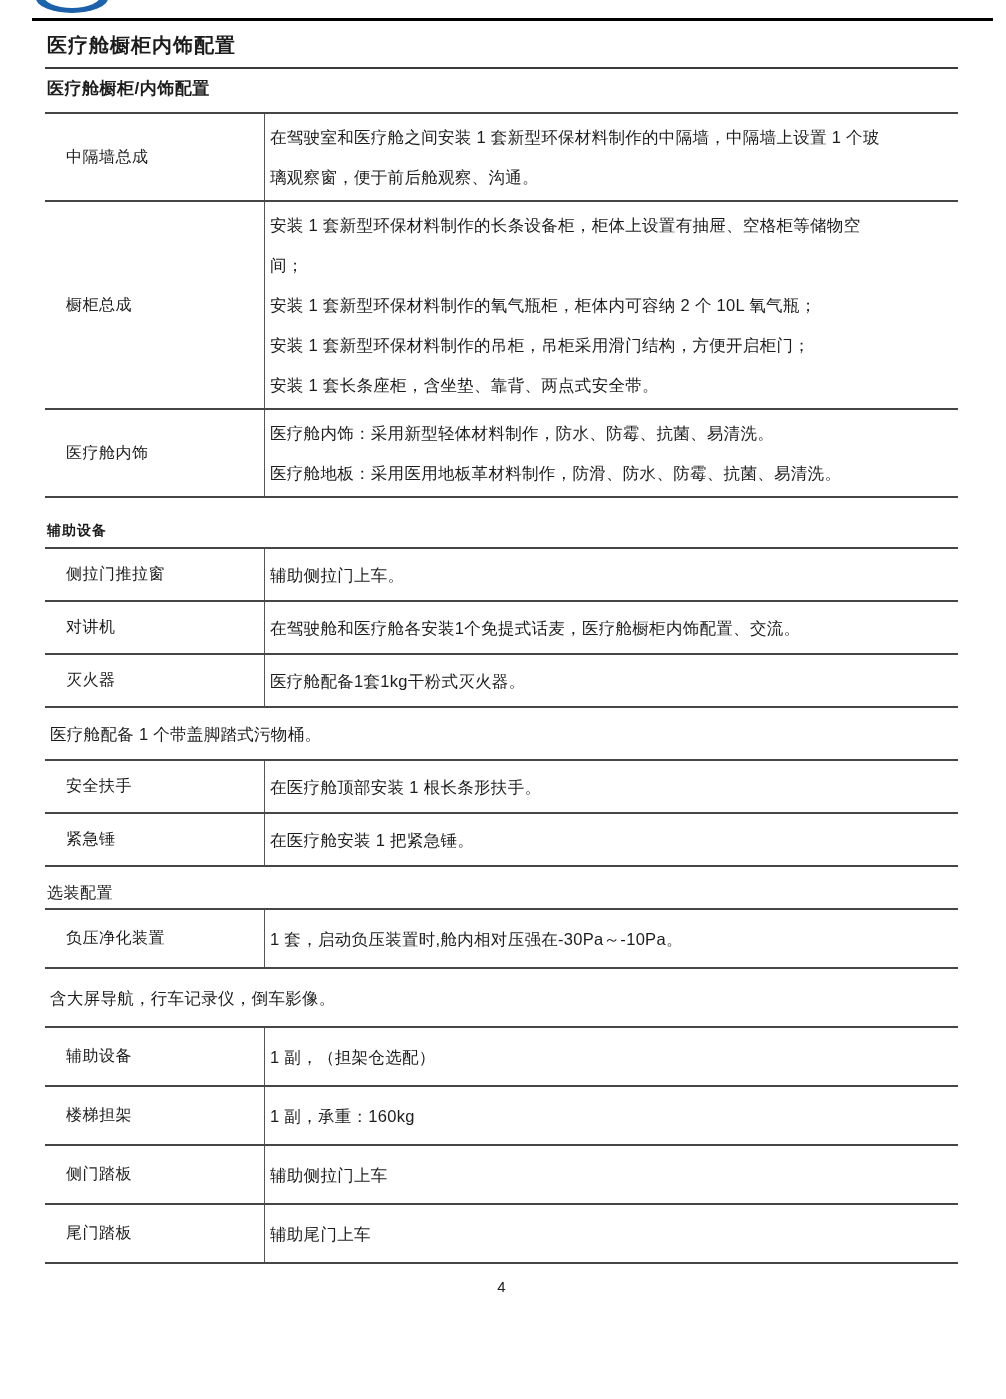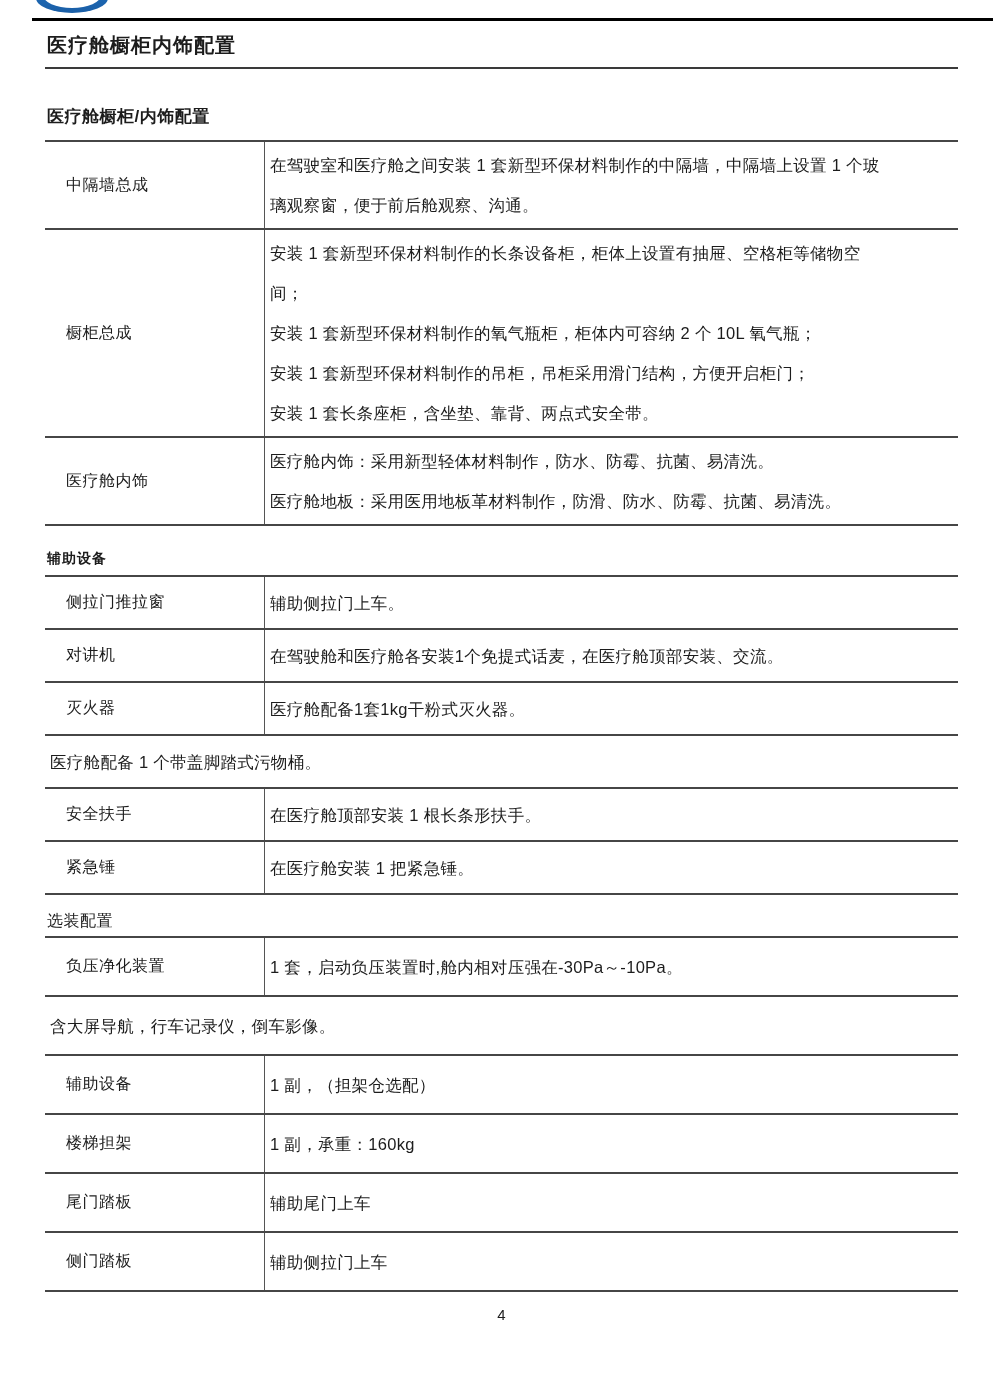--- a/index.html
+++ b/index.html
@@ -31,21 +31,21 @@
   .content {
     position:absolute; left:45px; top:30px; width:913px;
   }
   h1.doc-title {
     font-size:20px; font-weight:bold; letter-spacing:1px;
     padding:2px 0 8px 2px;
     border-bottom:2px solid #3a3a3a;
   }
   h2.doc-subtitle {
     font-size:17px; font-weight:bold; letter-spacing:0.5px;
-    margin-top:36px; margin-bottom:12px; padding-left:2px;
+    margin-top:8px; margin-bottom:12px; padding-left:2px;
   }
   h2.sec-title {
     font-size:14px; font-weight:bold; letter-spacing:1px;
     margin-top:24px; margin-bottom:7px; padding-left:2px;
   }
   h3.sec-title-small {
     font-size:16px; font-weight:normal; letter-spacing:0.5px;
     margin-top:16px; margin-bottom:4px; padding-left:2px;
   }
   .tbl { border-top:2px solid #464646; width:913px; }
@@ -110,21 +110,21 @@
   <div class="tbl tbl-1">
       <div class="trow">
         <div class="tlabel">侧拉门推拉窗</div>
         <div class="tcontent">
           <div class="tline">辅助侧拉门上车。</div>
         </div>
       </div>
       <div class="trow">
         <div class="tlabel">对讲机</div>
         <div class="tcontent">
-          <div class="tline">在驾驶舱和医疗舱各安装1个免提式话麦，在医疗舱顶部安装、交流。</div>
+          <div class="tline">在驾驶舱和医疗舱各安装1个免提式话麦，医疗舱橱柜内饰配置、交流。</div>
         </div>
       </div>
       <div class="trow">
         <div class="tlabel">灭火器</div>
         <div class="tcontent">
           <div class="tline">医疗舱配备1套1kg干粉式灭火器。</div>
         </div>
       </div>
       <div class="trow">
         <div class="tcontent">
@@ -164,28 +164,28 @@
           <div class="tline">1 副，（担架仓选配）</div>
         </div>
       </div>
       <div class="trow">
         <div class="tlabel">楼梯担架</div>
         <div class="tcontent">
           <div class="tline">1 副，承重：160kg</div>
         </div>
       </div>
       <div class="trow">
+        <div class="tlabel">侧门踏板</div>
+        <div class="tcontent">
+          <div class="tline">辅助侧拉门上车</div>
+        </div>
+      </div>
+      <div class="trow">
         <div class="tlabel">尾门踏板</div>
         <div class="tcontent">
           <div class="tline">辅助尾门上车</div>
-        </div>
-      </div>
-      <div class="trow">
-        <div class="tlabel">侧门踏板</div>
-        <div class="tcontent">
-          <div class="tline">辅助侧拉门上车</div>
         </div>
       </div>
     </div>
 
   <div class="page-number">4</div>
 
 </div>
 
 </body></html>

